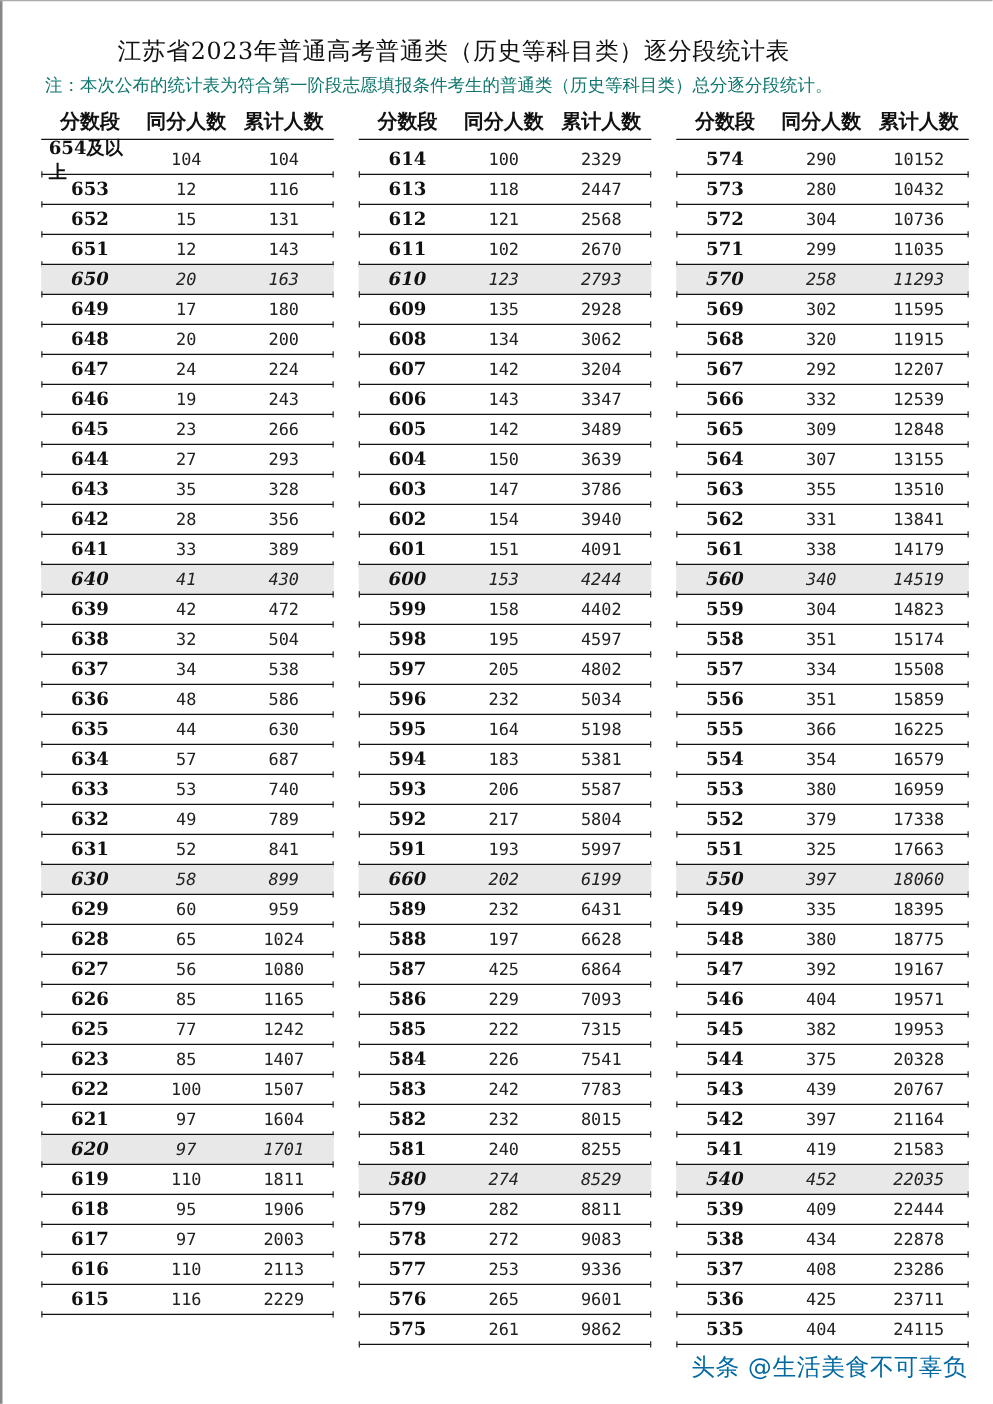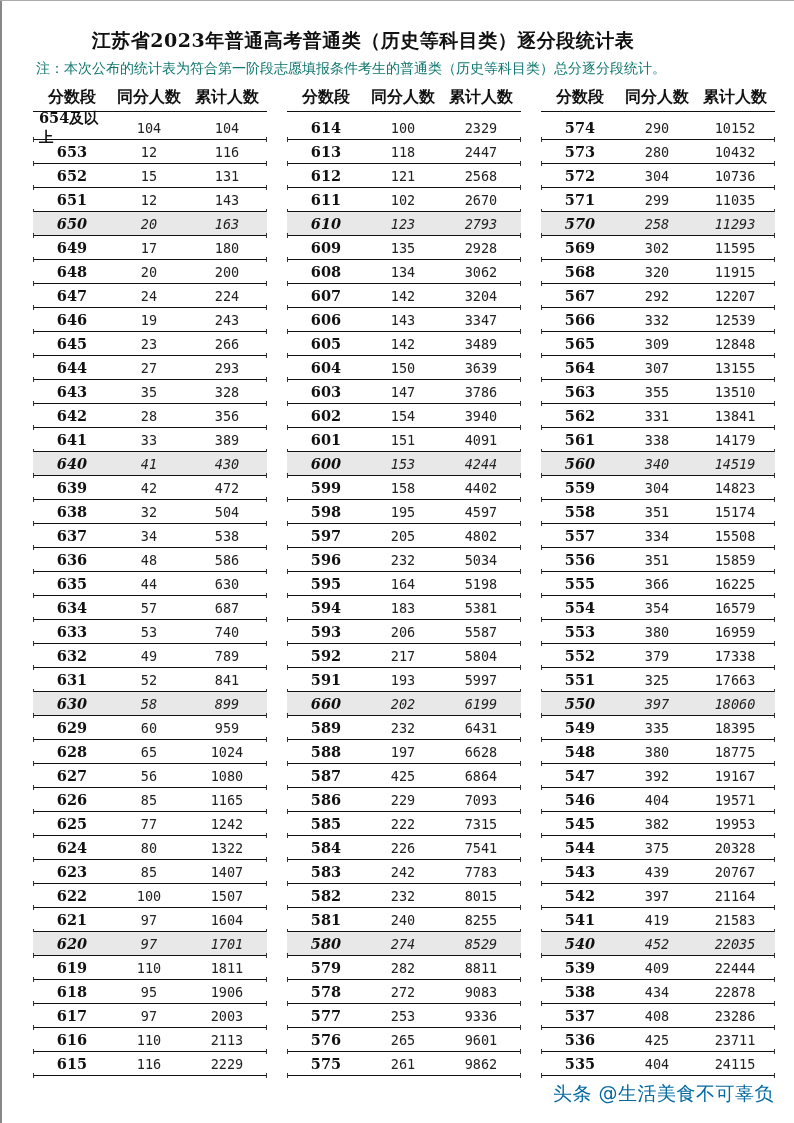--- a/index.html
+++ b/index.html
@@ -4,21 +4,21 @@
 <style>
   html, body { margin: 0; padding: 0; }
   body {
     width: 794px; height: 1123px; background: #ffffff; position: relative; overflow: hidden;
     font-family: "DejaVu Serif", "Liberation Serif", serif; color: #111;
   }
   .frame-left { position: absolute; left: 0; top: 0; width: 2px; height: 1123px; background: #888; }
   .frame-top { position: absolute; left: 0; top: 0; width: 794px; height: 1px; background: #aaa; }
   .title {
     position: absolute; left: 0; width: 726px; top: 28px; text-align: center;
-    font-size: 19px; font-weight: bold; letter-spacing: 0.5px;
+    font-size: 19px; font-weight: normal; letter-spacing: 0.5px;
     font-family: "DejaVu Serif", serif;
   }
   .note {
     position: absolute; left: 36px; top: 60px; font-size: 14px;
     font-family: "DejaVu Sans", sans-serif; color: #0f766e;
   }
   .col { position: absolute; top: 84px; width: 234px; }
   .col-1 { left: 33px; }
   .col-2 { left: 287px; }
   .col-3 { left: 541px; }
@@ -210,25 +210,20 @@
         <span class="c-score">626</span>
         <span class="c-same">85</span>
         <span class="c-cum">1165</span>
       </div>
       <div class="row">
         <span class="c-score">625</span>
         <span class="c-same">77</span>
         <span class="c-cum">1242</span>
       </div>
       <div class="row">
-        <span class="c-score">624</span>
-        <span class="c-same">80</span>
-        <span class="c-cum">1322</span>
-      </div>
-      <div class="row">
         <span class="c-score">623</span>
         <span class="c-same">85</span>
         <span class="c-cum">1407</span>
       </div>
       <div class="row">
         <span class="c-score">622</span>
         <span class="c-same">100</span>
         <span class="c-cum">1507</span>
       </div>
       <div class="row">

